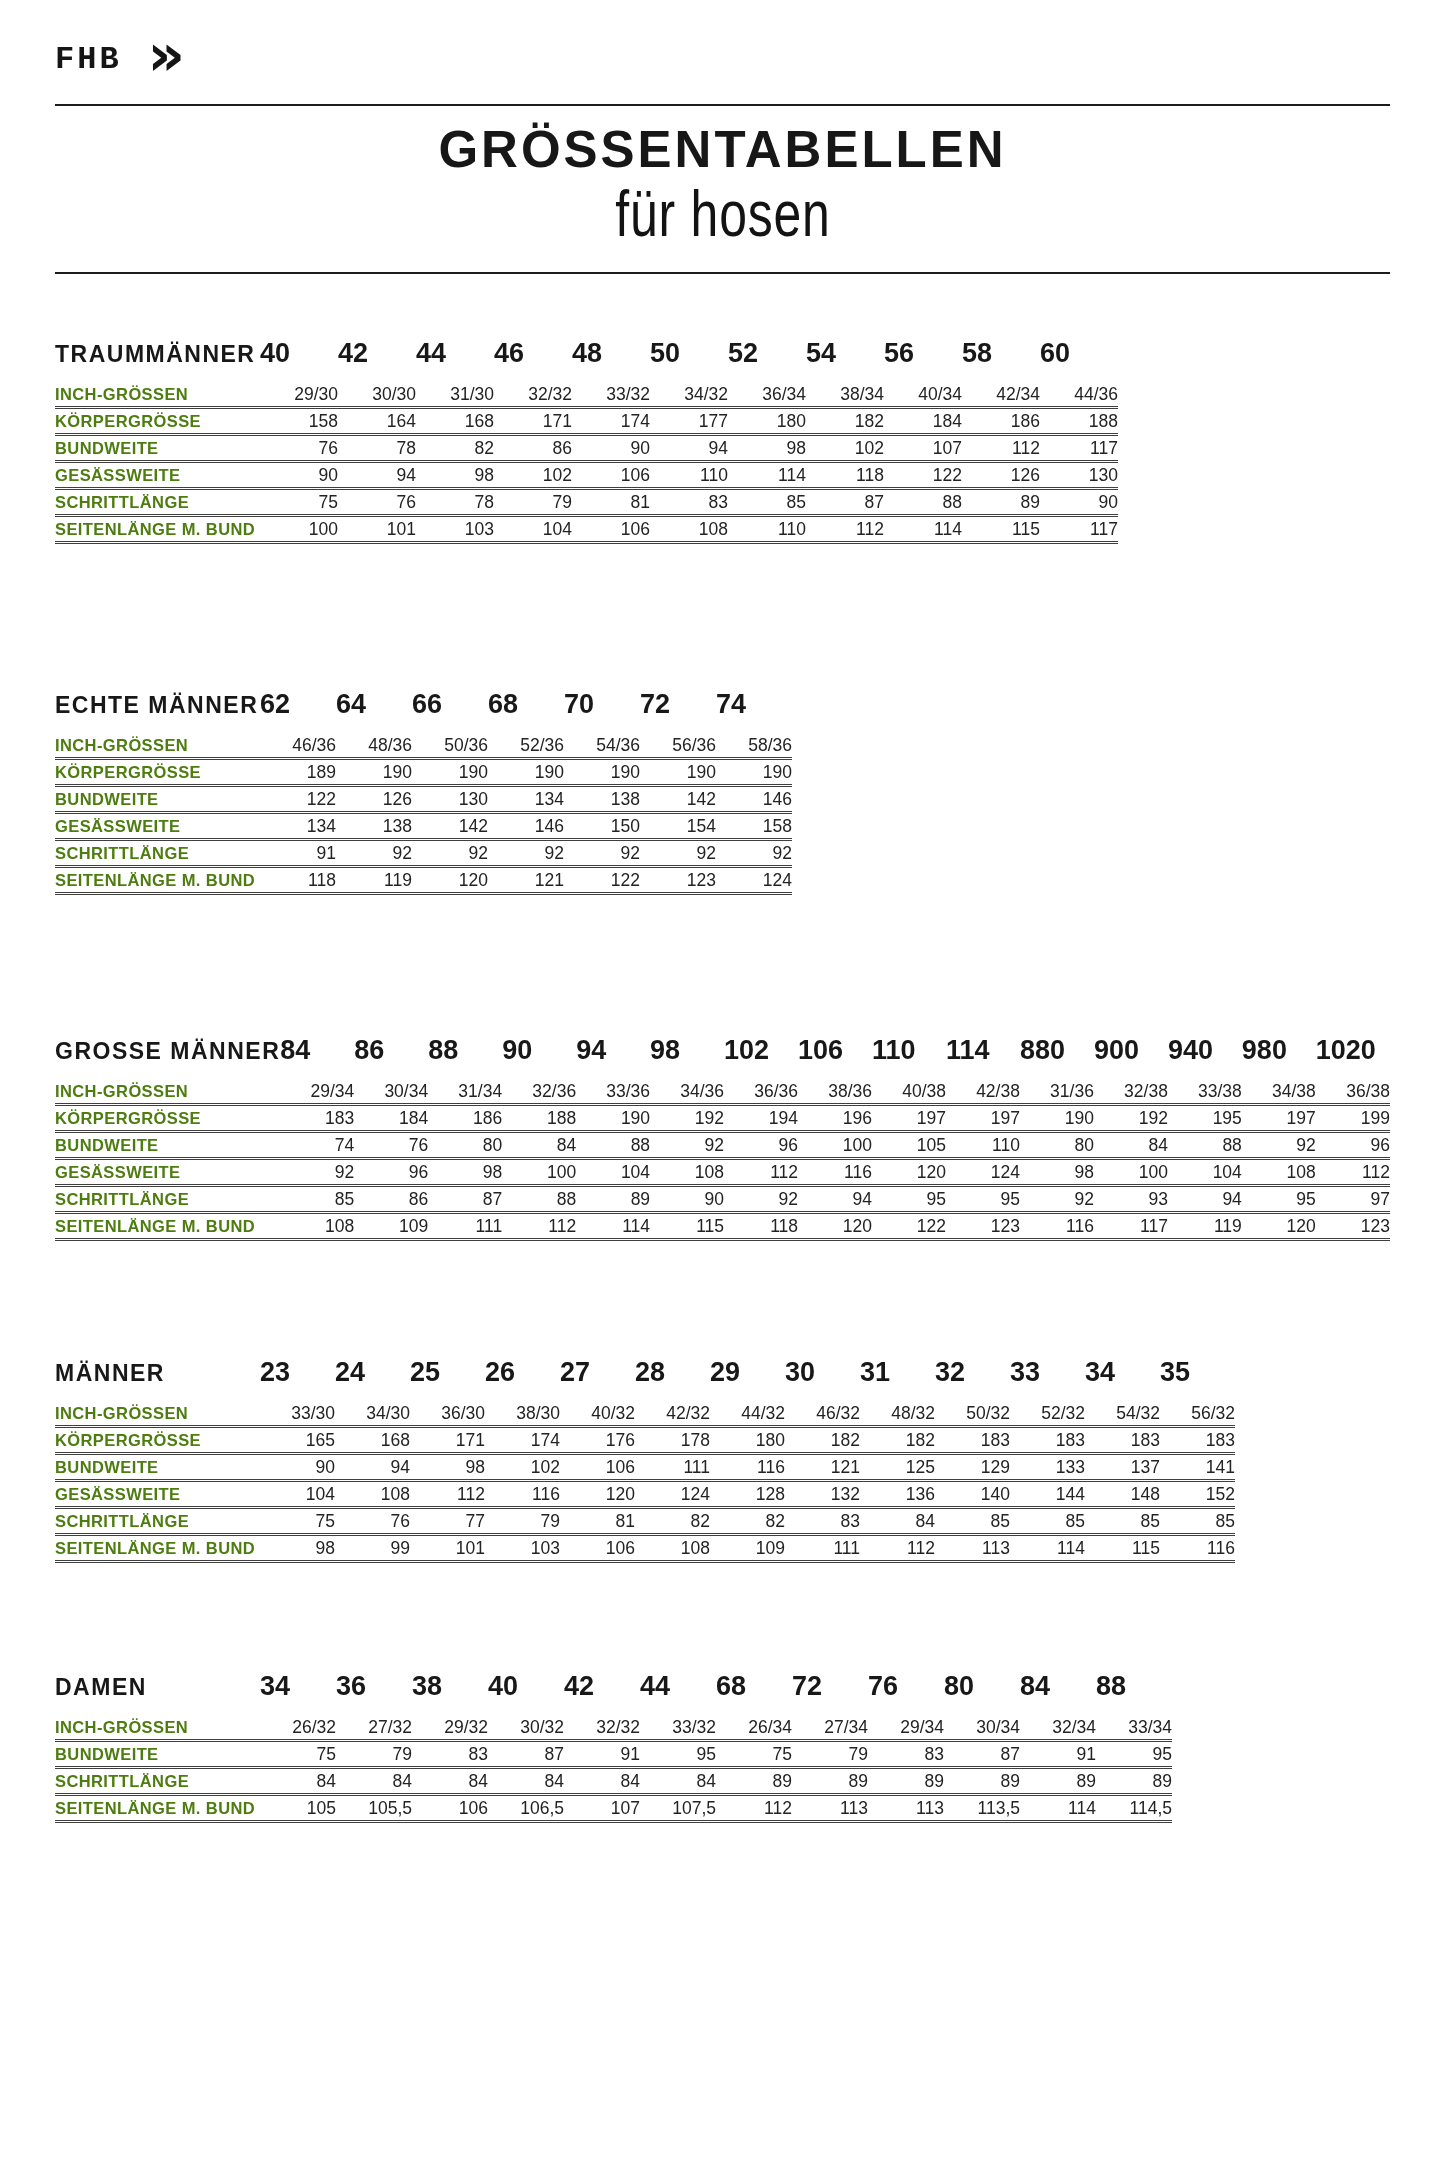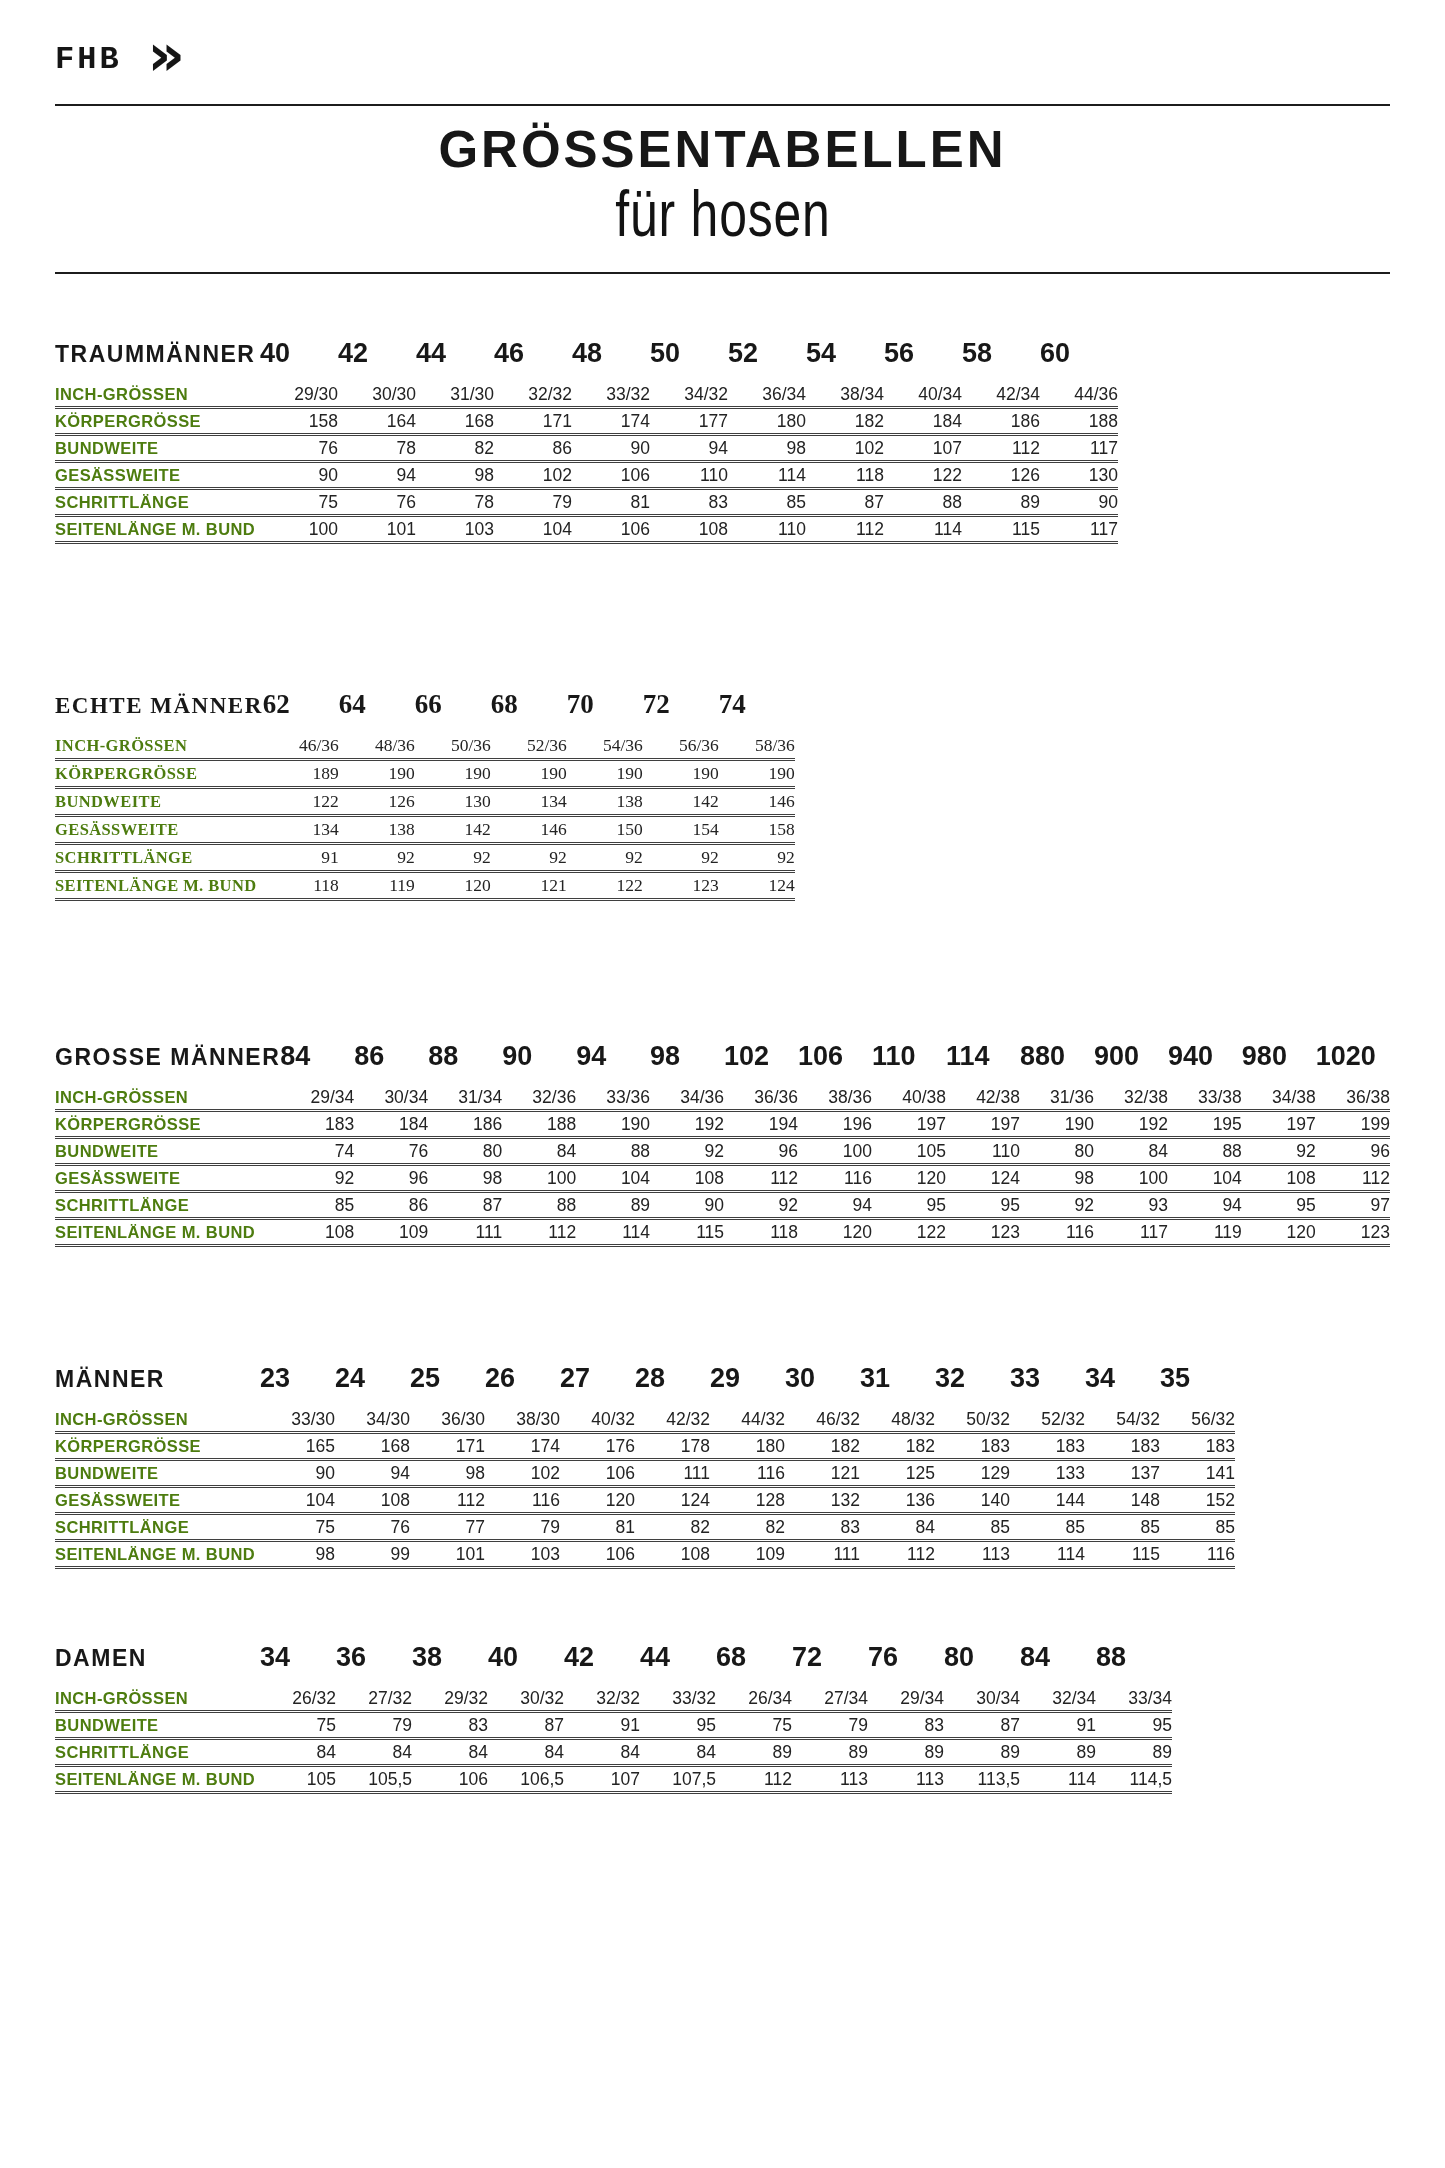--- a/index.html
+++ b/index.html
@@ -224,21 +224,21 @@
             <span class="tcell tval">106</span>
             <span class="tcell tval">108</span>
             <span class="tcell tval">110</span>
             <span class="tcell tval">112</span>
             <span class="tcell tval">114</span>
             <span class="tcell tval">115</span>
             <span class="tcell tval">117</span>
           </div>
         </div>
       </section>
-      <section class="size-table-block" style="margin-top: 145px; font-family: Liberation Serif, serif; --colw: 76px;">
+      <section class="size-table-block" style="margin-top: 145px; --colw: 76px;">
         <div class="tbl">
           <div class="trow head">
             <span class="tcell tname">ECHTE MÄNNER</span>
             <span class="tcell tsize">62</span>
             <span class="tcell tsize">64</span>
             <span class="tcell tsize">66</span>
             <span class="tcell tsize">68</span>
             <span class="tcell tsize">70</span>
             <span class="tcell tsize">72</span>
             <span class="tcell tsize">74</span>
@@ -544,21 +544,21 @@
             <span class="tcell tval">109</span>
             <span class="tcell tval">111</span>
             <span class="tcell tval">112</span>
             <span class="tcell tval">113</span>
             <span class="tcell tval">114</span>
             <span class="tcell tval">115</span>
             <span class="tcell tval">116</span>
           </div>
         </div>
       </section>
-      <section class="size-table-block" style="margin-top: 73px; --colw: 76px;">
+      <section class="size-table-block" style="margin-top: 108px; --colw: 76px;">
         <div class="tbl">
           <div class="trow head">
             <span class="tcell tname">DAMEN</span>
             <span class="tcell tsize">34</span>
             <span class="tcell tsize">36</span>
             <span class="tcell tsize">38</span>
             <span class="tcell tsize">40</span>
             <span class="tcell tsize">42</span>
             <span class="tcell tsize">44</span>
             <span class="tcell tsize">68</span>

